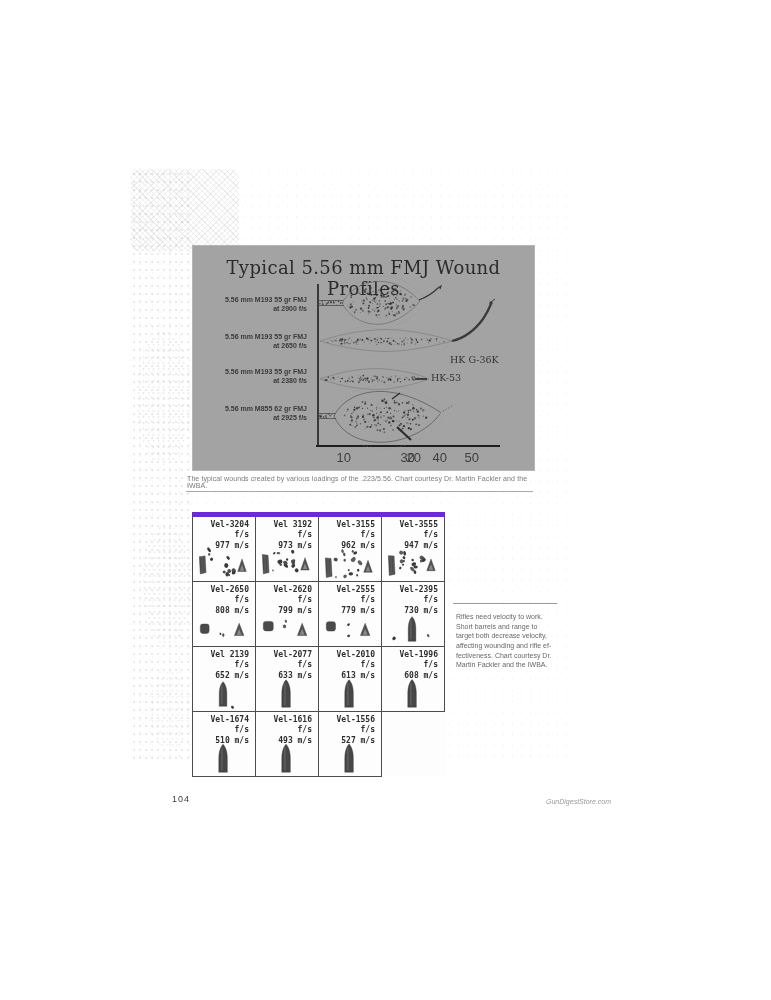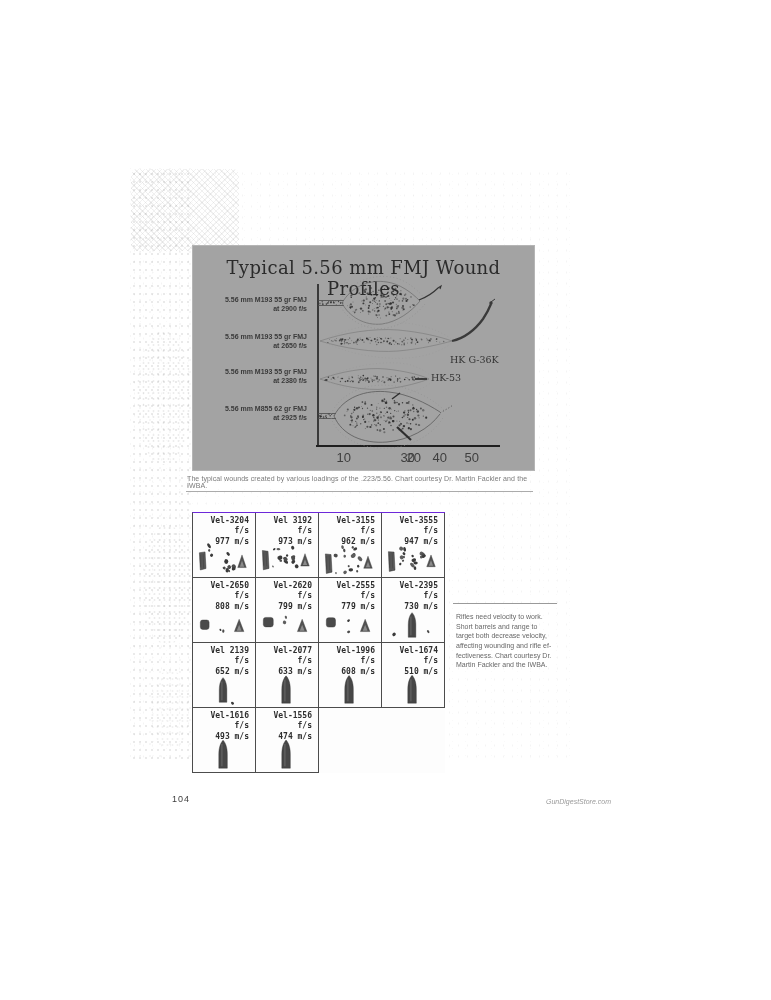--- a/index.html
+++ b/index.html
@@ -78,21 +78,21 @@
   #caption{
     left:187px;top:475px;width:346px;
     font-size:7px;color:#7a7a7a;letter-spacing:.1px;
   }
   #caption-rule{left:186px;top:491px;width:347px;height:1px;background:#ababab;}
 
   
   #frag-grid{
     left:192px;top:512px;
     display:grid;grid-template-columns:repeat(4,63px);grid-auto-rows:65px;
-    border-left:1px solid #4c4c4c;border-top:1px solid #6d28d9;
+    border-left:1px solid #4c4c4c;border-top:5px solid #6d28d9;
     background:#fdfdfd;
   }
   .cell{
     border-right:1px solid #4c4c4c;border-bottom:1px solid #4c4c4c;
     display:flex;flex-direction:column;overflow:hidden;
   }
   .cell-head{
     height:25px;padding:3px 6px 0 2px;text-align:right;
     font-family:"DejaVu Sans Mono","Liberation Mono",monospace;
     font-size:8px;font-weight:bold;color:#2e2e2e;line-height:1.3;
@@ -966,20 +966,32 @@
     </div>
     <div class="cell-img">
         <svg viewBox="0 0 62 38">
           <path d="M25.5,34 L25.5,19.561398145072815 C25.5,11.475781106313587 28.02,7.144200549835432 30,5.122796290145626 C31.98,7.144200549835432 34.5,11.475781106313587 34.5,19.561398145072815 L34.5,34 Z" fill="#474747" stroke="#2e2e2e" stroke-width="0.4"></path>
           <path d="M28.8,32 L28.8,9.122796290145626" stroke="#8a8a8a" stroke-width="1" fill="none" opacity="0.55"></path>
         </svg>
       </div>
   </div>
   <div class="cell">
     <div class="cell-head">
+      <div>Vel-2010 f/s</div>
+      <div>613 m/s</div>
+    </div>
+    <div class="cell-img">
+        <svg viewBox="0 0 62 38">
+          <path d="M25.5,34 L25.5,19.476365695929324 C25.5,11.343130485649745 28.02,6.9860401944285435 30,4.952731391858649 C31.98,6.9860401944285435 34.5,11.343130485649745 34.5,19.476365695929324 L34.5,34 Z" fill="#474747" stroke="#2e2e2e" stroke-width="0.4"></path>
+          <path d="M28.8,32 L28.8,8.952731391858649" stroke="#8a8a8a" stroke-width="1" fill="none" opacity="0.55"></path>
+        </svg>
+      </div>
+  </div>
+  <div class="cell">
+    <div class="cell-head">
       <div>Vel-1996 f/s</div>
       <div>608 m/s</div>
     </div>
     <div class="cell-img">
         <svg viewBox="0 0 62 38">
           <path d="M25.5,34 L25.5,19.391333246785837 C25.5,11.210479864985906 28.02,6.827879839021655 30,4.782666493571675 C31.98,6.827879839021655 34.5,11.210479864985906 34.5,19.391333246785837 L34.5,34 Z" fill="#474747" stroke="#2e2e2e" stroke-width="0.4"></path>
           <path d="M28.8,32 L28.8,8.782666493571675" stroke="#8a8a8a" stroke-width="1" fill="none" opacity="0.55"></path>
         </svg>
       </div>
   </div>
@@ -1003,21 +1015,21 @@
     <div class="cell-img">
         <svg viewBox="0 0 62 38">
           <path d="M25.5,34 L25.5,19.22126834849886 C25.5,10.945178623658222 28.02,6.511559128207878 30,4.4425366969977205 C31.98,6.511559128207878 34.5,10.945178623658222 34.5,19.22126834849886 L34.5,34 Z" fill="#474747" stroke="#2e2e2e" stroke-width="0.4"></path>
           <path d="M28.8,32 L28.8,8.44253669699772" stroke="#8a8a8a" stroke-width="1" fill="none" opacity="0.55"></path>
         </svg>
       </div>
   </div>
   <div class="cell">
     <div class="cell-head">
       <div>Vel-1556 f/s</div>
-      <div>474 m/s</div>
+      <div>527 m/s</div>
     </div>
     <div class="cell-img">
         <svg viewBox="0 0 62 38">
           <path d="M25.5,34 L25.5,19.13623589935537 C25.5,10.81252800299438 28.02,6.35339877280099 30,4.272471798710743 C31.98,6.35339877280099 34.5,10.81252800299438 34.5,19.13623589935537 L34.5,34 Z" fill="#474747" stroke="#2e2e2e" stroke-width="0.4"></path>
           <path d="M28.8,32 L28.8,8.272471798710743" stroke="#8a8a8a" stroke-width="1" fill="none" opacity="0.55"></path>
         </svg>
       </div>
   </div>
 </div>
 

